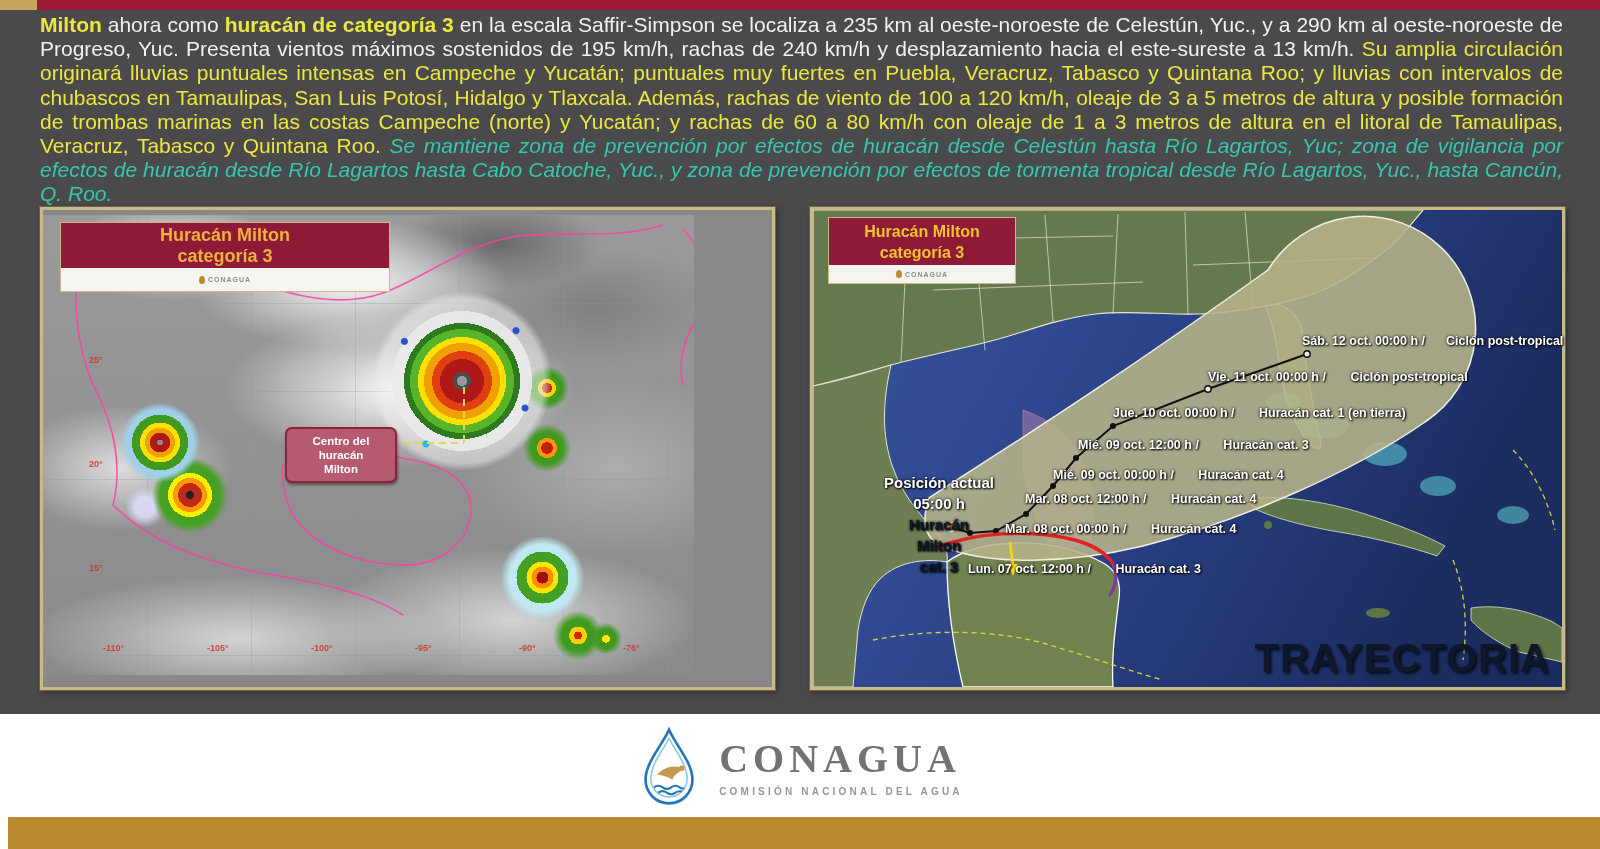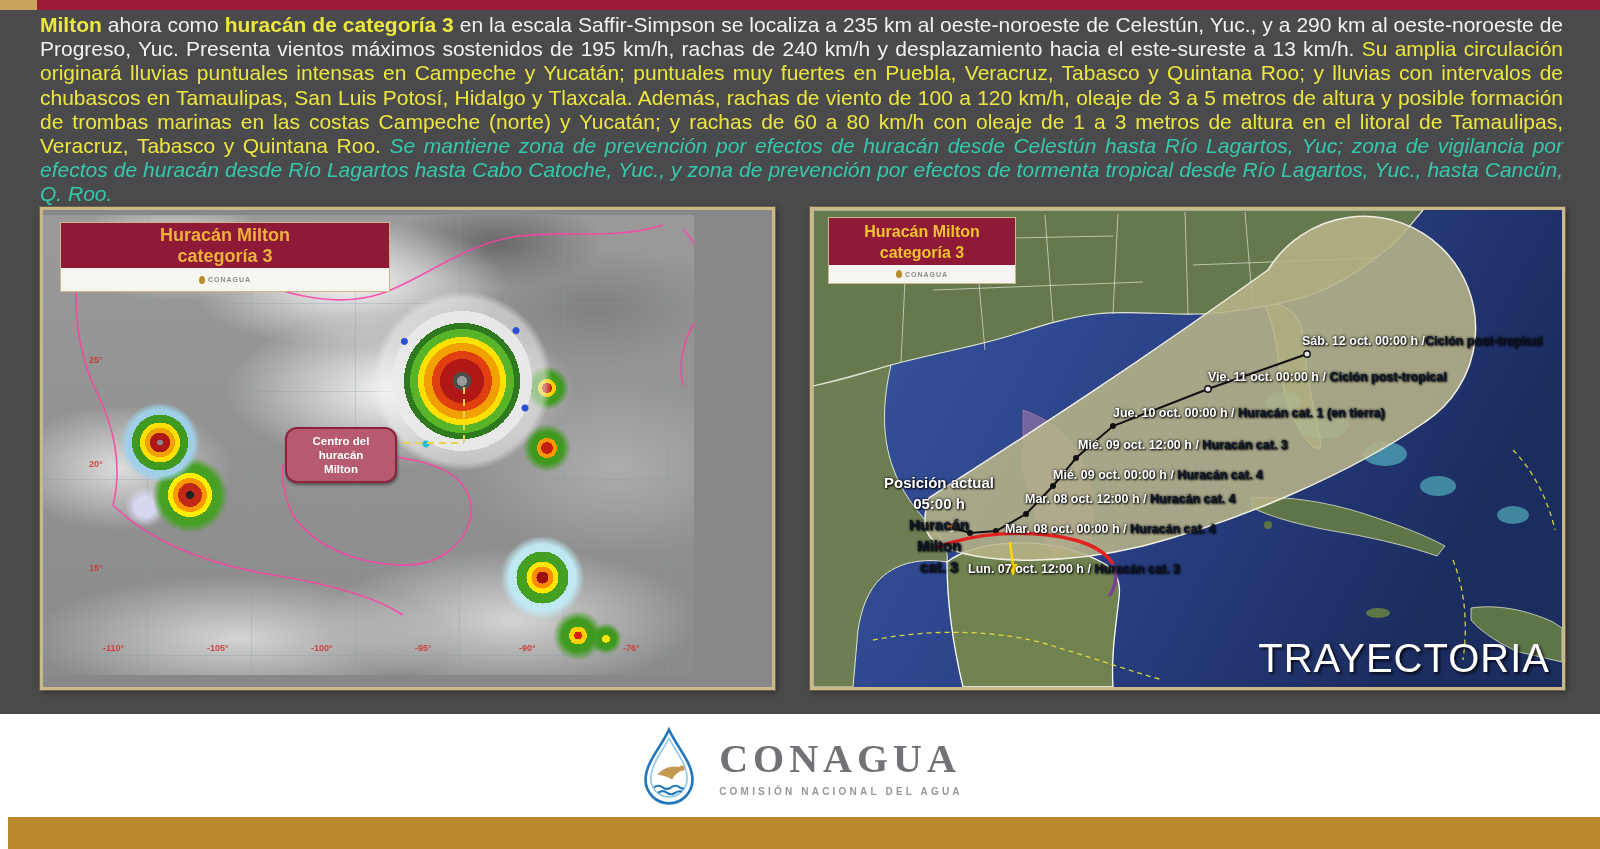--- a/index.html
+++ b/index.html
@@ -106,39 +106,39 @@
   .badge-sat { left:17px; top:12px; width:330px; height:46px; padding-top:2px; }
   .badge-sat .l1, .badge-sat .l2 { font-size:18px; line-height:21px; }
   .strip-sat { left:17px; top:58px; width:330px; height:24px; }
 
   .badge-traj { left:15px; top:7px; width:188px; height:48px; padding-top:3px; }
   .badge-traj .l1, .badge-traj .l2 { font-size:16px; line-height:21px; color:#f2c32e; }
   .strip-traj { left:15px; top:55px; width:188px; height:19px; }
 
   
   .center-label { position:absolute; left:242px; top:212px; width:112px; background:#b65a70;
-    border:2px solid #8d2240; border-radius:12px; color:#fff; font-size:11.5px; font-weight:bold;
+    border:2px solid #8d2240; border-radius:7px; color:#fff; font-size:11.5px; font-weight:bold;
     text-align:center; padding:5px 2px; line-height:14px; box-shadow:1px 2px 3px rgba(0,0,0,.4); }
   .sat-corner { position:absolute; left:10px; bottom:4px; font-size:40px; font-weight:bold; color:#fff;
     letter-spacing:1px; text-shadow:2px 2px 3px rgba(0,0,0,.65); }
   .geo { position:absolute; font-size:9px; font-weight:bold; color:#d03030; opacity:.85; }
 
   
   .traj-map { position:absolute; left:0; top:0; width:749px; height:477px; }
   .tlabel { position:absolute; font-size:12.5px; font-weight:bold; color:#fff; white-space:nowrap;
     text-shadow:1px 1px 2px #000, 0 0 3px #000; z-index:5; }
-  .tlabel .status { color:#0f172a; }
+  .tlabel .status { color:#ffffff;padding-left:21px; }
   .tl0 { left:489px; top:124px; } .tl1 { left:395px; top:160px; } .tl2 { left:300px; top:196px; }
   .tl3 { left:265px; top:228px; } .tl4 { left:240px; top:258px; } .tl5 { left:212px; top:282px; }
   .tl6 { left:192px; top:312px; } .tl7 { left:155px; top:352px; }
   .pos-label { position:absolute; left:44px; top:262px; width:164px; text-align:center; font-weight:bold;
     font-size:15px; color:#fff; line-height:21px; text-shadow:1px 1px 2px #000, 0 0 3px #000; z-index:5; }
   .pos-label span { display:block; }
   .pos-label .y { color:#0f172a; }
-  .traj-corner { position:absolute; right:12px; bottom:6px; font-size:40px; font-weight:normal; color:#ffffff;
+  .traj-corner { position:absolute; right:12px; bottom:6px; font-size:40px; font-weight:bold; color:#0f172a;
     letter-spacing:1px; text-shadow:2px 2px 3px rgba(0,0,0,.75); z-index:5; }
 
   
   .footer { position:absolute; left:0; top:714px; width:1600px; height:103px; background:#fff;
     display:flex; align-items:center; justify-content:center; }
   .logo { display:flex; align-items:center; gap:18px; }
   .wordmark { font-family:"Liberation Serif", serif; font-size:40px; color:#717275; letter-spacing:5px; font-weight:bold; }
   .subtitle { font-size:10px; color:#96979a; letter-spacing:3.2px; margin-top:4px; font-weight:bold; }
   .goldbar { position:absolute; left:8px; top:817px; width:1592px; height:32px; background:#b8892f; }
 </style>

